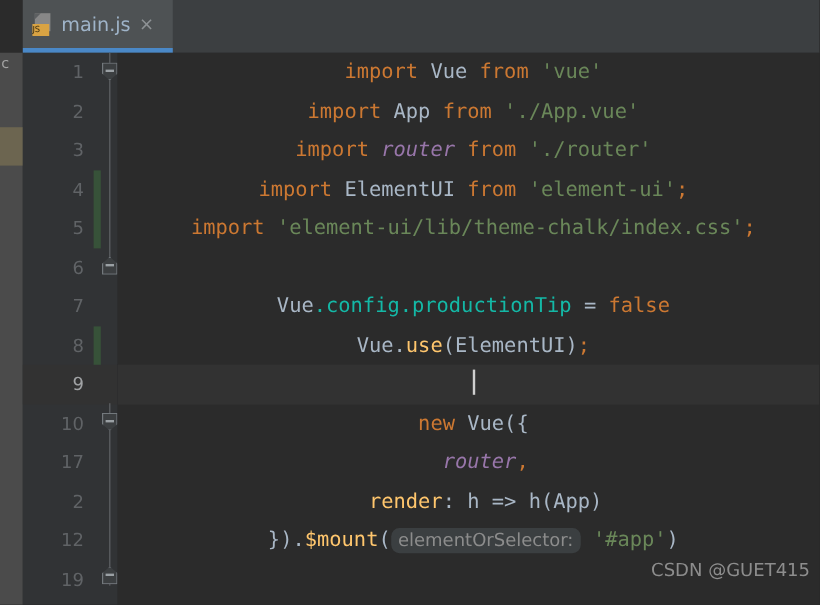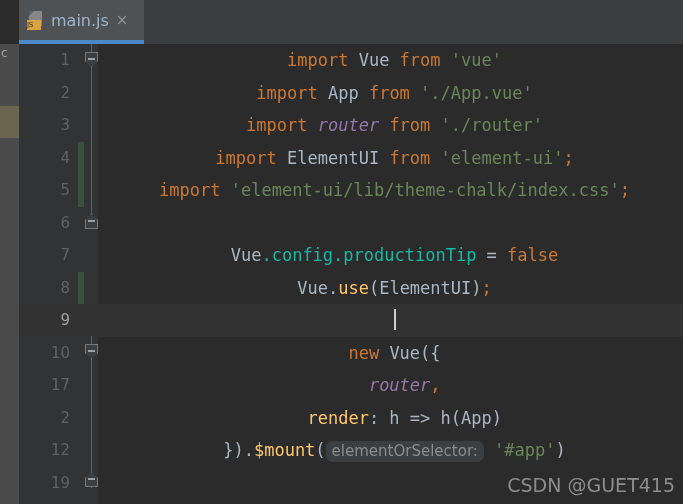--- a/index.html
+++ b/index.html
@@ -244,23 +244,23 @@
     display: inline-block;
     width: 2px;
     height: 21px;
     background: #cfcfcf;
     vertical-align: -4px;
   }
 
   
   .watermark {
     position: absolute;
-    right: 8px; bottom: 8px;
-    font-family: "DejaVu Sans", sans-serif;
-    font-size: 19px;
+    right: 8px; bottom: 20px;
+    font-family: "DejaVu Sans", sans-serif;
+    font-size: 15px;
     color: #8d8d8d;
     white-space: nowrap;
   }
 </style>
 </head>
 <body>
 
 <div id="app-root">
 
   <div class="tabbar">

